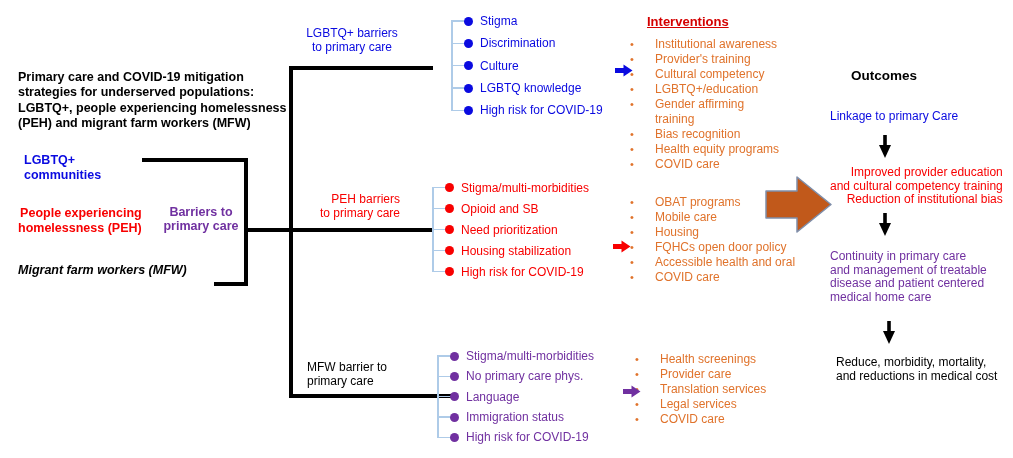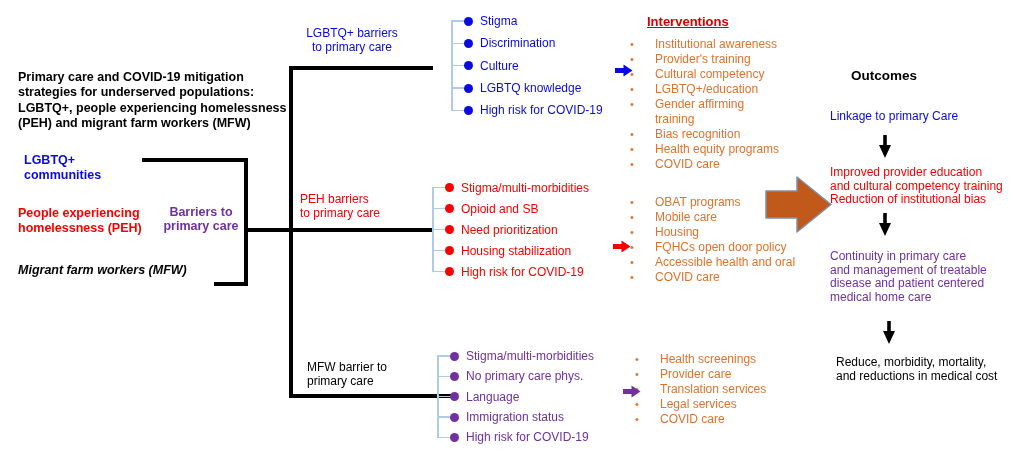--- a/index.html
+++ b/index.html
@@ -2,21 +2,21 @@
 <html><head>
 <meta charset="utf-8">
 <style>
   html,body{margin:0;padding:0;background:#fff;}
   #fig{position:relative;width:1013px;height:458px;background:#ffffff;overflow:hidden;
        font-family:"Liberation Sans", sans-serif;}
   .abs{position:absolute;}
   .bold{font-weight:bold;}
   
   .c-blue{color:#0A0AE0;}
-  .c-red{color:#F80000;}
+  .c-red{color:#F80000;text-align:right;}
   .c-darkred{color:#D40000;}
   .c-purple{color:#7030A0;}
   .c-black{color:#000000;}
   
   .blk{position:absolute;background:#000;}
   
   .tree{position:absolute;}
   .tree .vline{position:absolute;left:0;top:calc(var(--rh)/2);width:1.5px;height:calc(var(--rh)*4);background:#AECBE8;}
   .tree .row{display:flex;align-items:center;height:var(--rh);}
   .tree .conn{width:13px;height:1.5px;background:#AECBE8;flex:none;}

